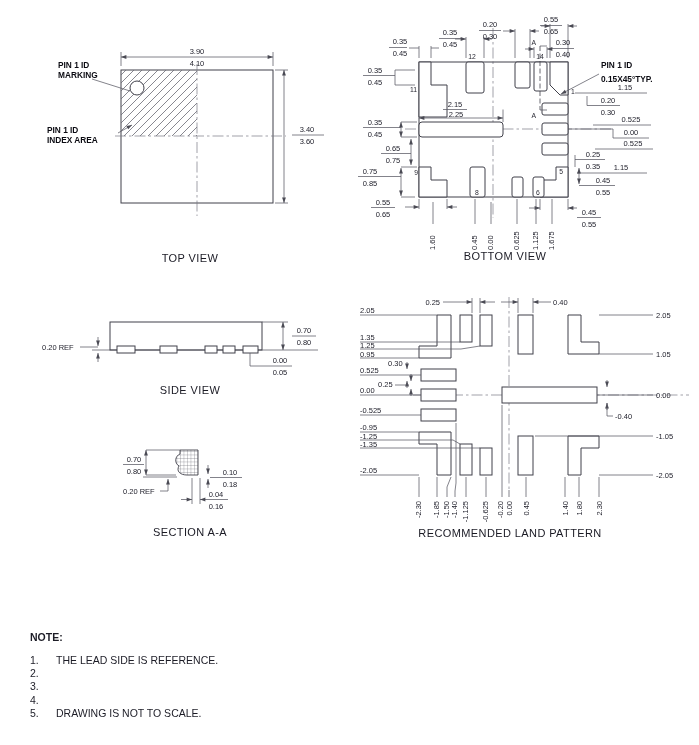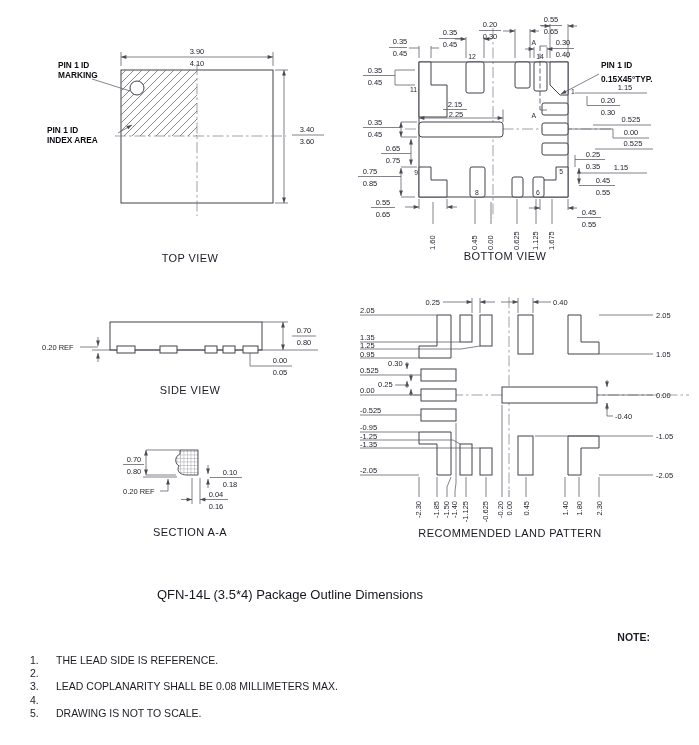--- a/index.html
+++ b/index.html
@@ -12,21 +12,21 @@
   .blab{font-size:8.3px;font-weight:bold;fill:#0b0b12;}
   .cap{font-size:11px;fill:#1a1a24;letter-spacing:.4px;}
   .ln{stroke:#5a5a64;stroke-width:.75;fill:none;}
   .shp{stroke:#41414b;stroke-width:1;fill:#fff;}
   .shpn{stroke:#41414b;stroke-width:1;fill:none;}
   .cl{stroke:#7a7a84;stroke-width:.7;fill:none;stroke-dasharray:11 3 2.5 3;}
   .aa{stroke:#41414b;stroke-width:.8;stroke-dasharray:5 2.5;fill:none;}
   #title{position:absolute;left:110px;top:587px;width:360px;text-align:center;
          font-size:13px;color:#16161e;}
   #note{position:absolute;left:30px;top:631px;width:620px;color:#1c1c26;}
-  #note .nh{font-size:10.5px;font-weight:bold;margin-bottom:11px;text-align:right;}
+  #note .nh{font-size:10.5px;font-weight:bold;margin-bottom:11px;}
   #note .nrow{display:flex;font-size:10.5px;line-height:13.2px;}
   #note .nn{width:26px;flex:none;}
 </style>
 </head>
 <body>
 
 <div id="stage">
 
 <svg style="left:30px;top:30px" width="330" height="240" viewBox="0 0 330 240">
   <defs>
@@ -342,34 +342,32 @@
   <text class="dim" transform="rotate(-90 133 216)" x="133" y="216" text-anchor="end">-0.625</text>
   <text class="dim" transform="rotate(-90 148 216)" x="148" y="216" text-anchor="end">-0.20</text>
   <text class="dim" transform="rotate(-90 157 216)" x="157" y="216" text-anchor="end">0.00</text>
   <text class="dim" transform="rotate(-90 174 216)" x="174" y="216" text-anchor="end">0.45</text>
   <text class="dim" transform="rotate(-90 213 216)" x="213" y="216" text-anchor="end">1.40</text>
   <text class="dim" transform="rotate(-90 227 216)" x="227" y="216" text-anchor="end">1.80</text>
   <text class="dim" transform="rotate(-90 247 216)" x="247" y="216" text-anchor="end">2.30</text>
   <text class="cap" x="155" y="252" text-anchor="middle">RECOMMENDED LAND PATTERN</text>
 </svg>
 
-<div id="title">QFN-14L (3.5*4) Package Outline Dimensions</div>
 
 <div id="note">
   <div class="nh">NOTE:</div>
   <div class="nrow">
     <span class="nn">1.</span>
     <span>THE LEAD SIDE IS REFERENCE.</span>
   </div>
   <div class="nrow">
     <span class="nn">2.</span>
   </div>
   <div class="nrow">
     <span class="nn">3.</span>
-    <span>LEAD COPLANARITY SHALL BE 0.08 MILLIMETERS MAX.</span>
   </div>
   <div class="nrow">
     <span class="nn">4.</span>
   </div>
   <div class="nrow">
     <span class="nn">5.</span>
     <span>DRAWING IS NOT TO SCALE.</span>
   </div>
 </div>
 

